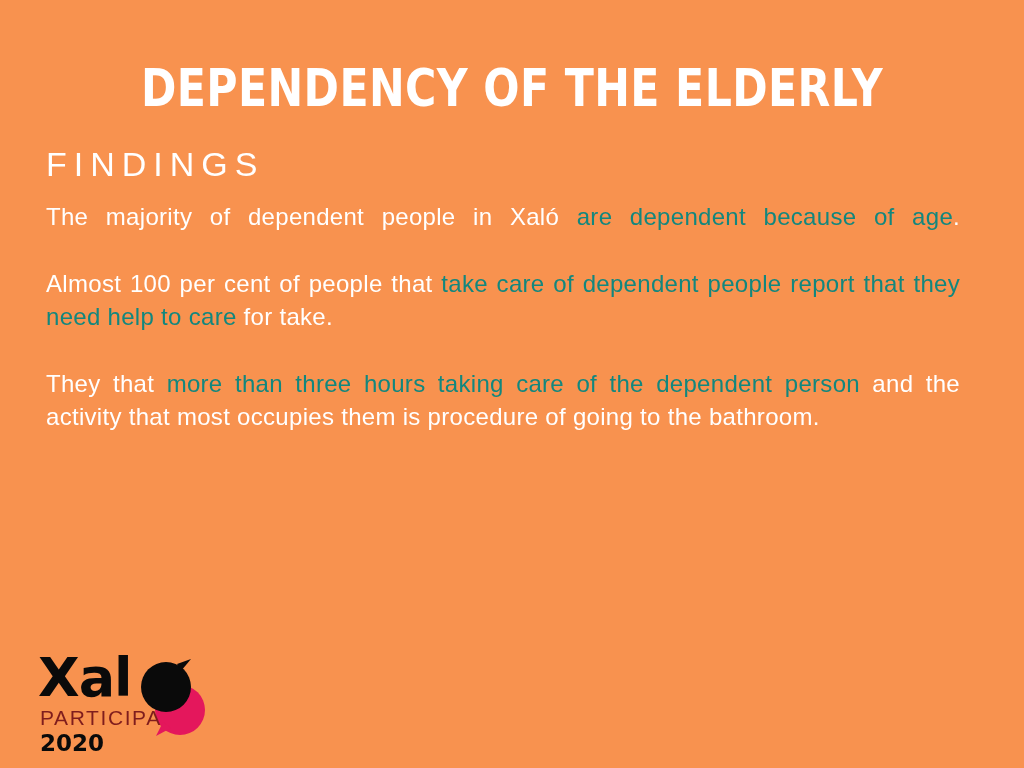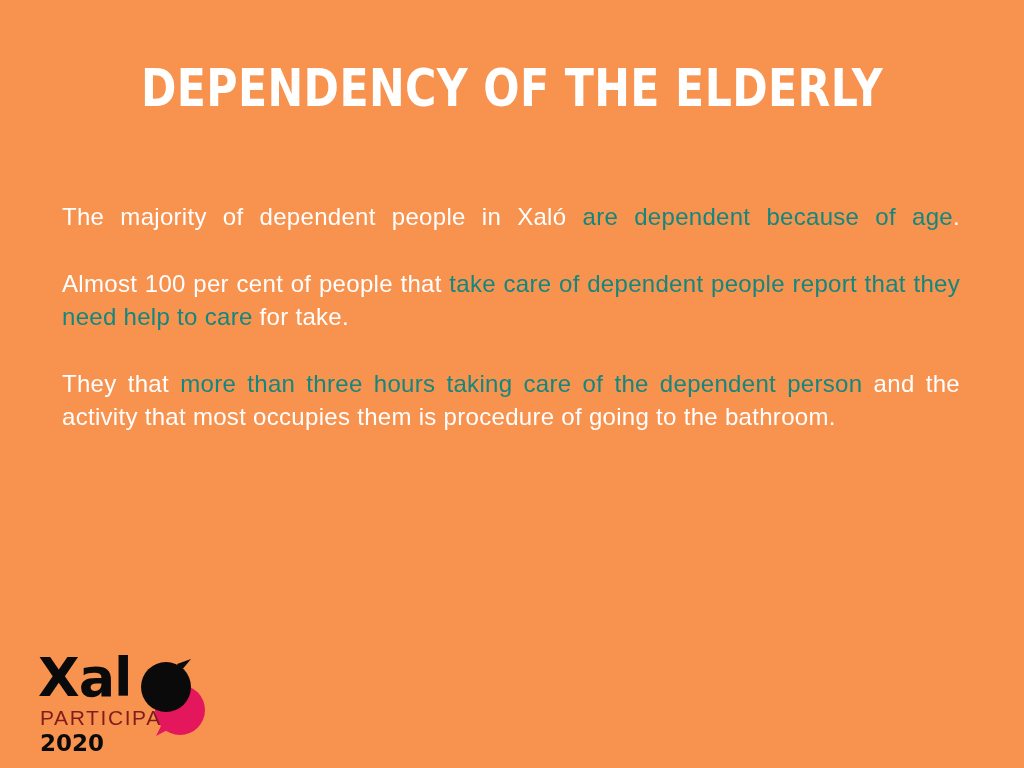--- a/index.html
+++ b/index.html
@@ -63,21 +63,21 @@
   }
   .finding-para {
     color: #ffffff;
     font-family: "Liberation Sans", sans-serif;
     font-weight: 400;
     font-size: 24px;
     line-height: 33.5px;
     letter-spacing: 0.3px;
     text-align: justify;
     text-justify: inter-word;
-    margin: 0 0 33px 16px;
+    margin: 0 0 33px 0;
   }
   .finding-para:last-child {
     margin-bottom: 0;
   }
   
   .finding-para.justify-all {
     text-align-last: justify;
   }
   .hl {
     color: #12877e;
@@ -133,20 +133,21 @@
     height: 88px;
   }
 </style>
 </head>
 <body>
 
 <div id="slide">
 
   <h1 id="slide-title">DEPENDENCY OF THE ELDERLY</h1>
 
+  <h2 id="section-heading">FINDINGS</h2>
 
   <div id="findings-body">
 
     <p class="finding-para justify-all">
       <span>The majority of dependent people in Xaló </span><span class="hl">are dependent because of age</span><span>.</span>
     </p>
 
     <p class="finding-para">
       <span>Almost 100 per cent of people that </span><span class="hl">take care of dependent people report that they need help to care</span><span> for take.</span>
     </p>

